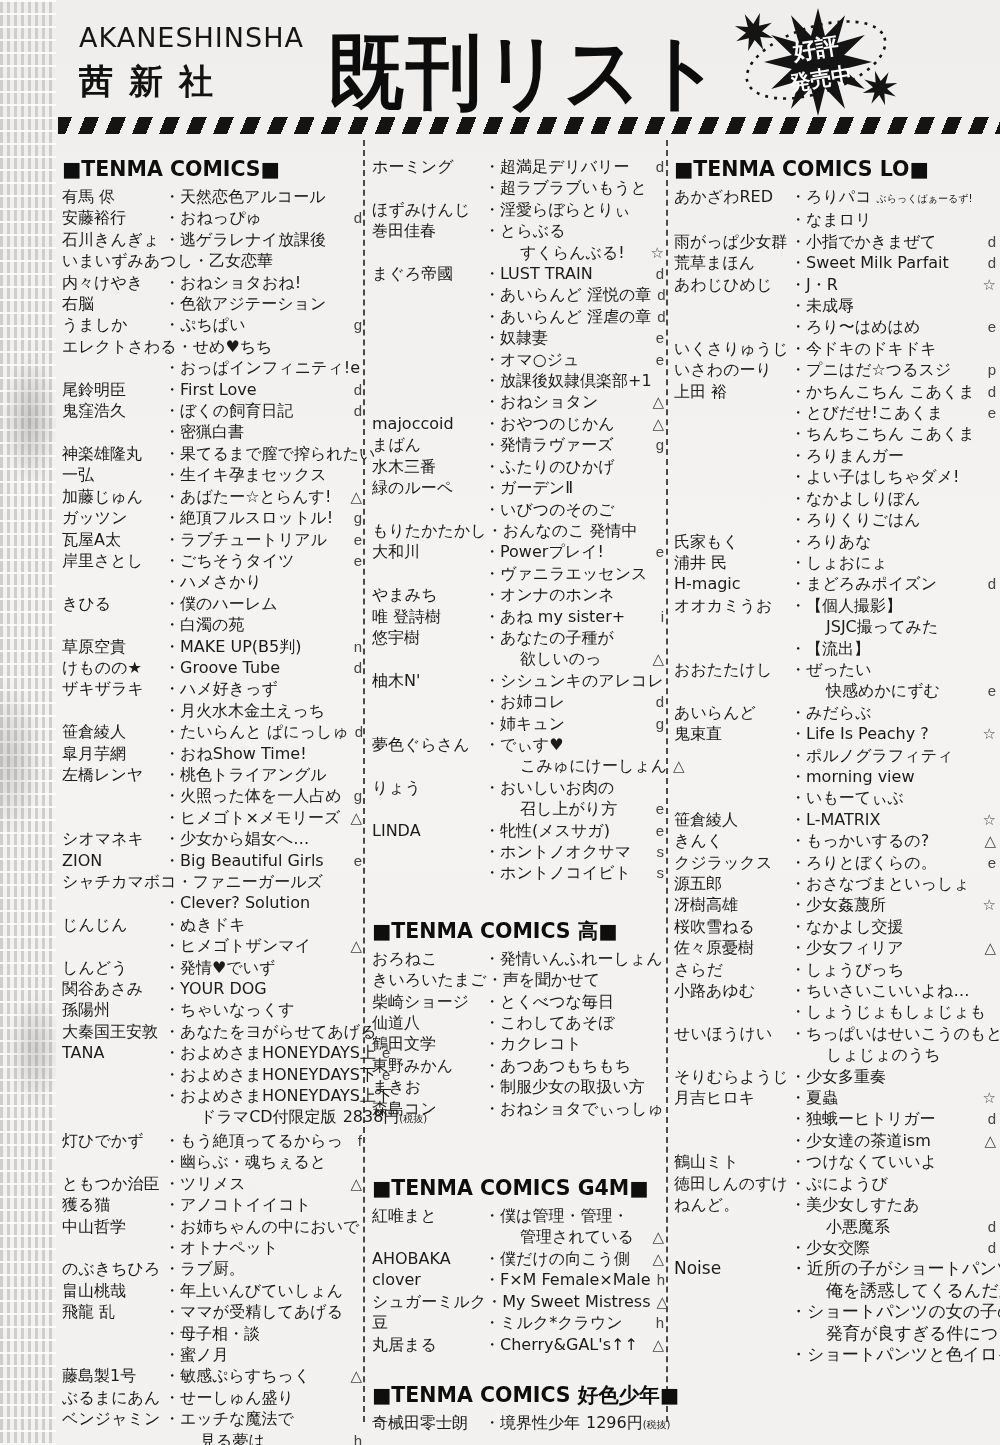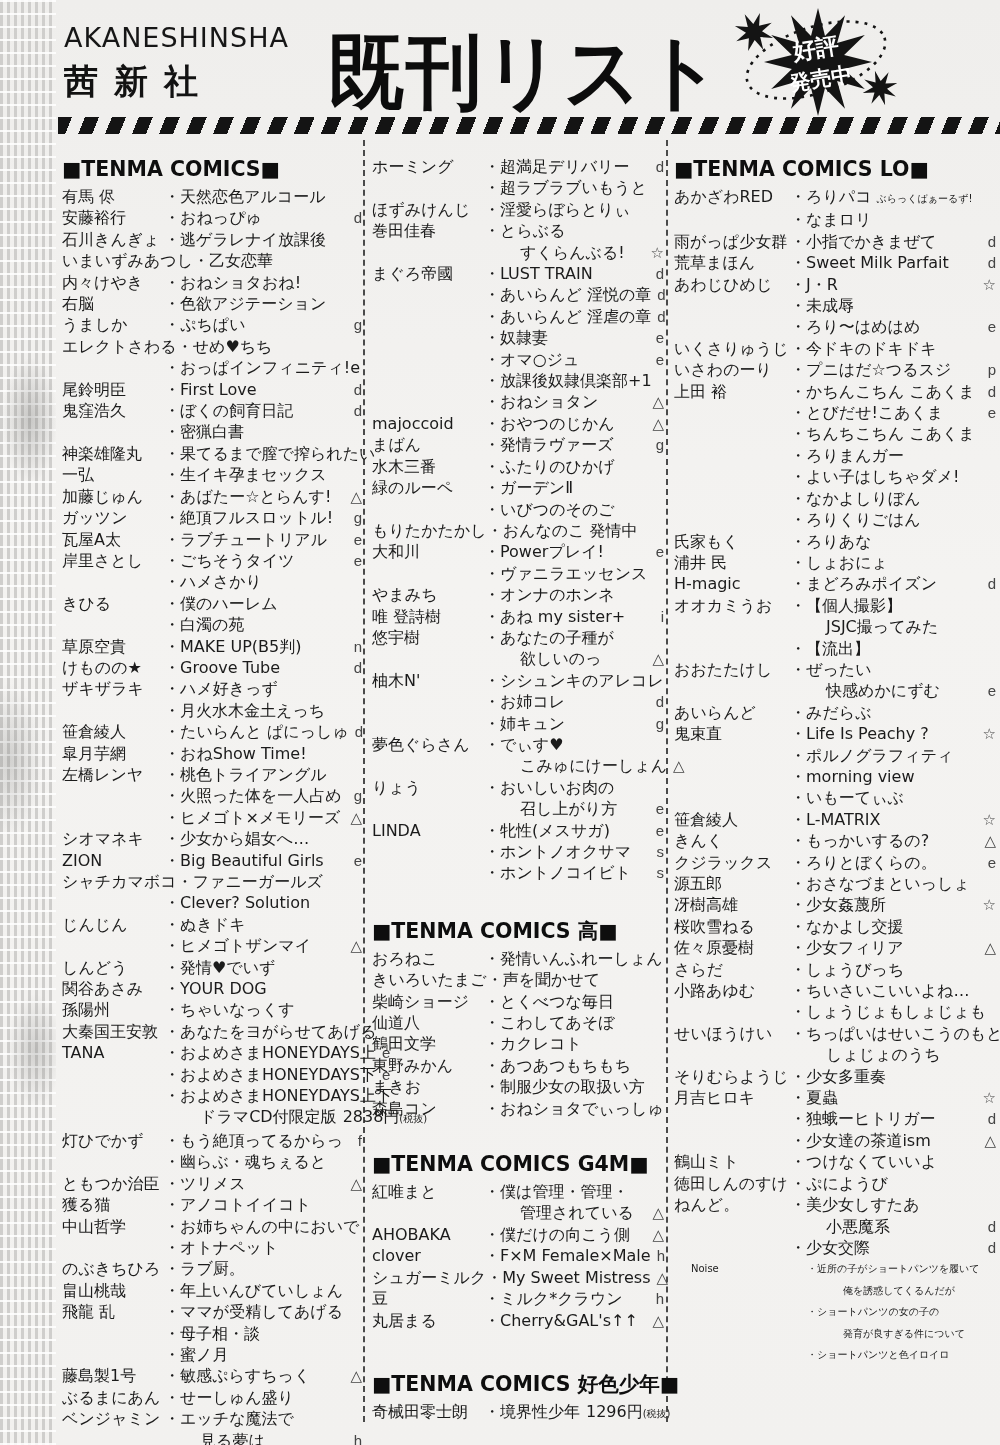--- a/index.html
+++ b/index.html
@@ -12,21 +12,21 @@
   
   .side-pattern{
     position:absolute;left:0;top:0;width:56px;height:1445px;
     background-image:
       radial-gradient(ellipse 40px 90px at 30px 420px, rgba(120,120,118,.35), transparent 70%),
       radial-gradient(ellipse 45px 110px at 10px 760px, rgba(130,130,128,.3), transparent 70%),
       radial-gradient(ellipse 40px 80px at 35px 1050px, rgba(130,130,128,.3), transparent 70%),
       repeating-linear-gradient(0deg, rgba(255,255,255,.85) 0 2px, transparent 2px 13px),
       repeating-linear-gradient(90deg,#cfcecc 0 3px, transparent 3px 7px);
   }
-  .logo{position:absolute;left:64px;top:22px;}
+  .logo{position:absolute;left:79px;top:22px;}
   .logo-en{font-size:27px;letter-spacing:1px;color:#161616;font-weight:500;}
   .logo-jp{font-size:34px;font-weight:bold;letter-spacing:16px;color:#121212;line-height:56px;}
   .main-title{
     position:absolute;left:328px;top:18px;font-size:76px;font-weight:900;
     color:#0c0c0c;letter-spacing:2px;transform:scaleY(1.08);transform-origin:top left;
   }
   .badge{position:absolute;left:728px;top:0px;}
   .badge text{font-weight:bold;fill:#ffffff;}
   .dash-bar{
     position:absolute;left:58px;top:117px;right:0;height:17px;
@@ -35,24 +35,24 @@
   .divider{
     position:absolute;top:140px;height:1282px;width:0;
     border-left:2px dashed #4a4a4a;
   }
   .col{position:absolute;top:156px;}
   .c1{left:62px;width:300px;}
   .c2{left:372px;width:292px;}
   .c3{left:674px;width:322px;}
   .sec-head{font-weight:bold;font-size:20.5px;line-height:27px;margin-bottom:3px;color:#0e0e0e;letter-spacing:0px;white-space:nowrap;}
   .gap-a{margin-top:34px;}
-  .gap-b{margin-top:32px;}
-  .gap-c{margin-top:40px;}
+  .gap-b{margin-top:56px;}
+  .gap-c{margin-top:27px;}
   .row{display:flex;align-items:baseline;line-height:21.4px;font-size:16px;white-space:nowrap;}
-  .row.sm{font-size:10px;margin-left:17px;}
+  .row.sm{font-size:17px;}
   .author{flex:none;}
   .c1 .author{min-width:102px;}
   .c2 .author{min-width:112px;}
   .c3 .author{min-width:116px;}
   .title{flex:none;}
   .ind{padding-left:36px;}
   .mark{margin-left:auto;padding-left:6px;color:#454545;font-size:15px;font-family:"Liberation Sans",sans-serif;}
   .price{margin-left:auto;padding-left:6px;}
   .small{font-size:10px;}
 </style>

